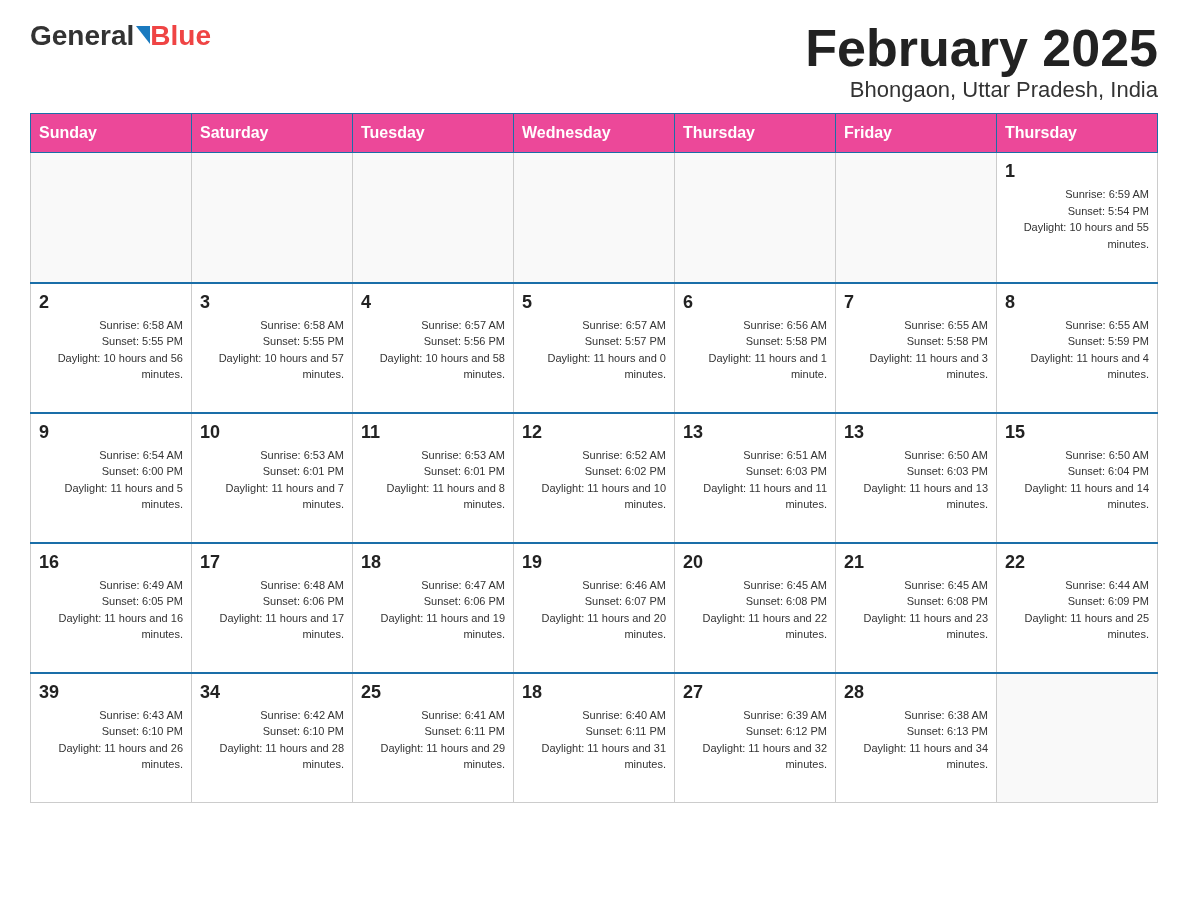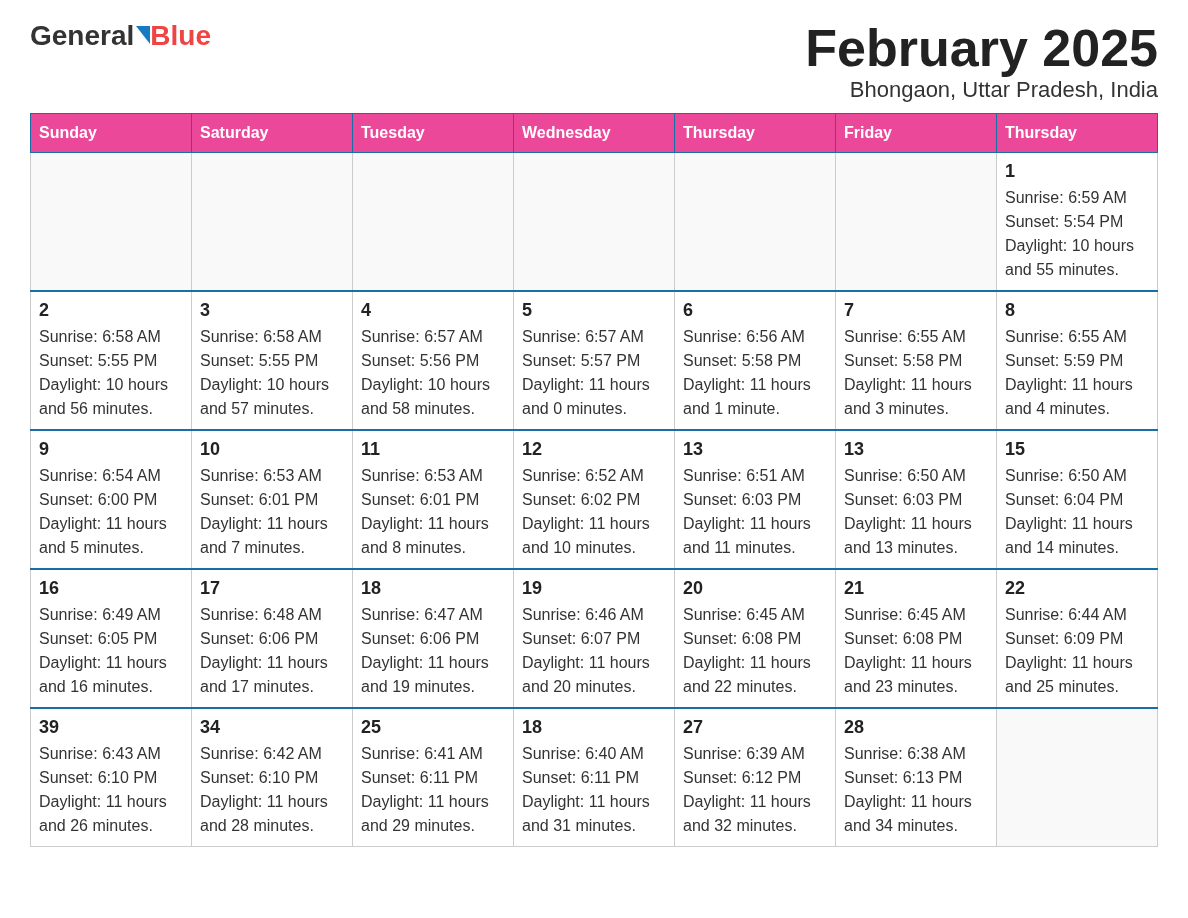--- a/index.html
+++ b/index.html
@@ -81,23 +81,24 @@
       min-height: 110px;
       height: 130px;
     }
     .day-number {
       font-size: 18px;
       font-weight: bold;
       color: #222;
       margin-bottom: 4px;
     }
     .day-info {
-      font-size: 16px;
+      font-size: 11px;
       color: #333;
       line-height: 1.5;
+      text-align: right;
     }
     .empty-cell {
       background: #f9f9f9;
     }
     .row-separator td {
       border-top: 2px solid #1a6ea8;
     }
   </style>
 </head>
 <body>

